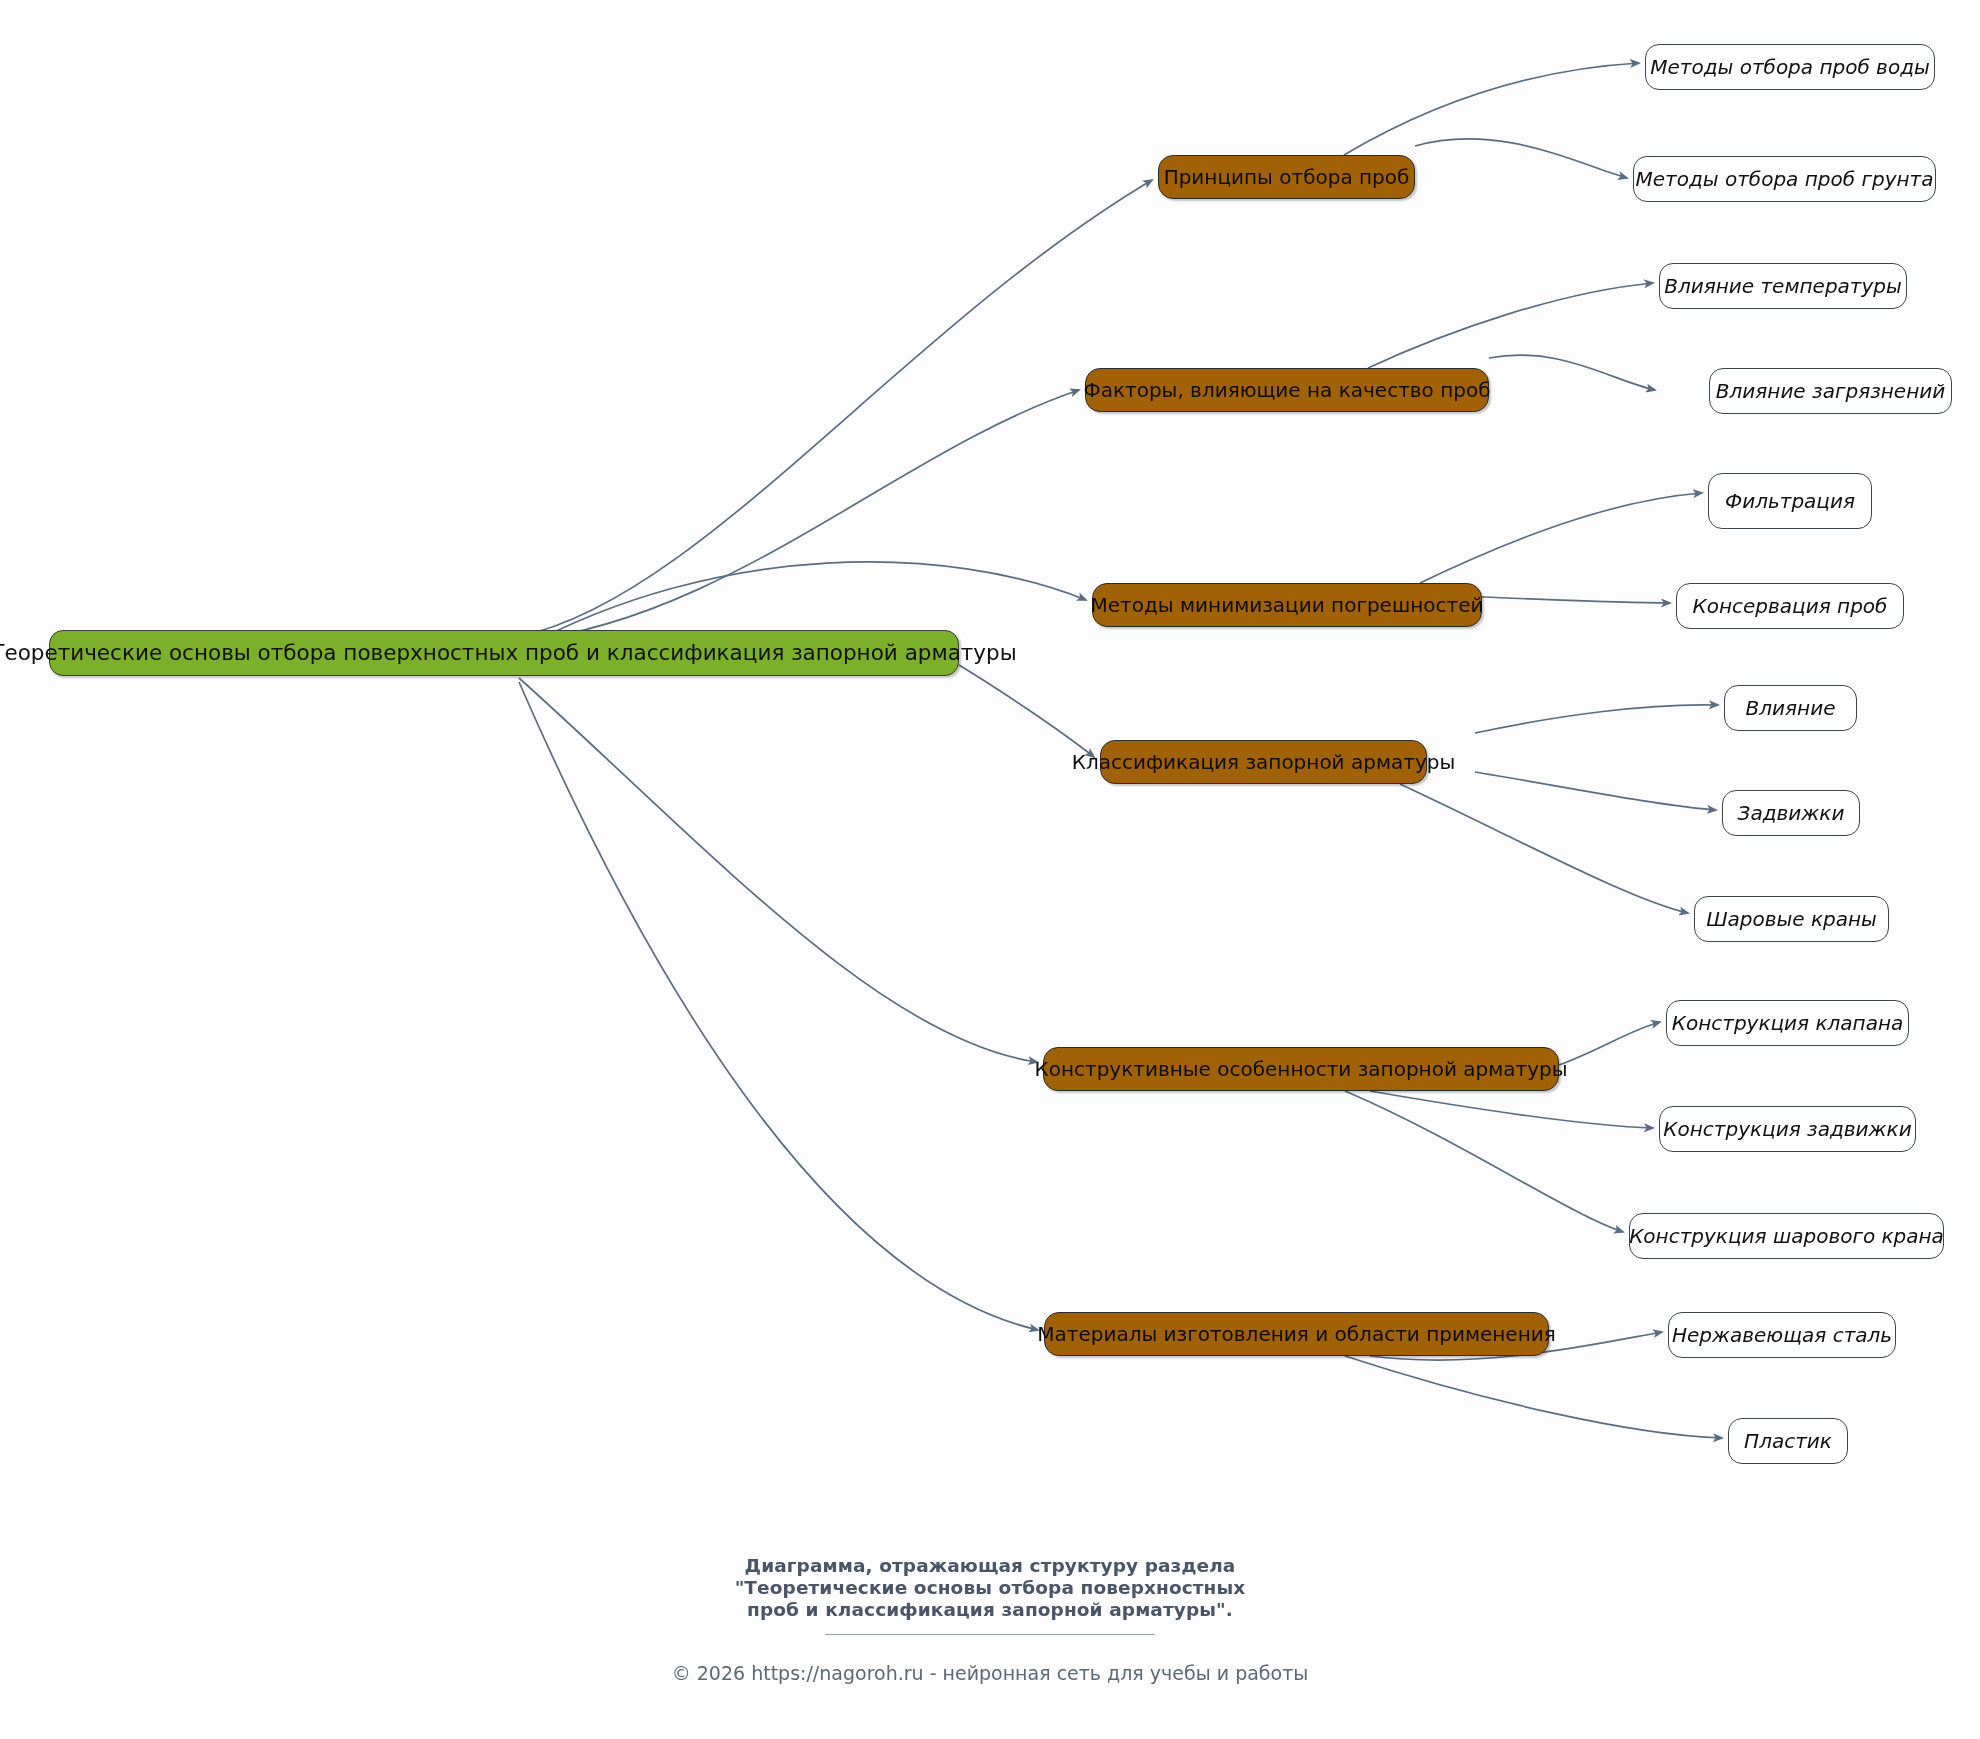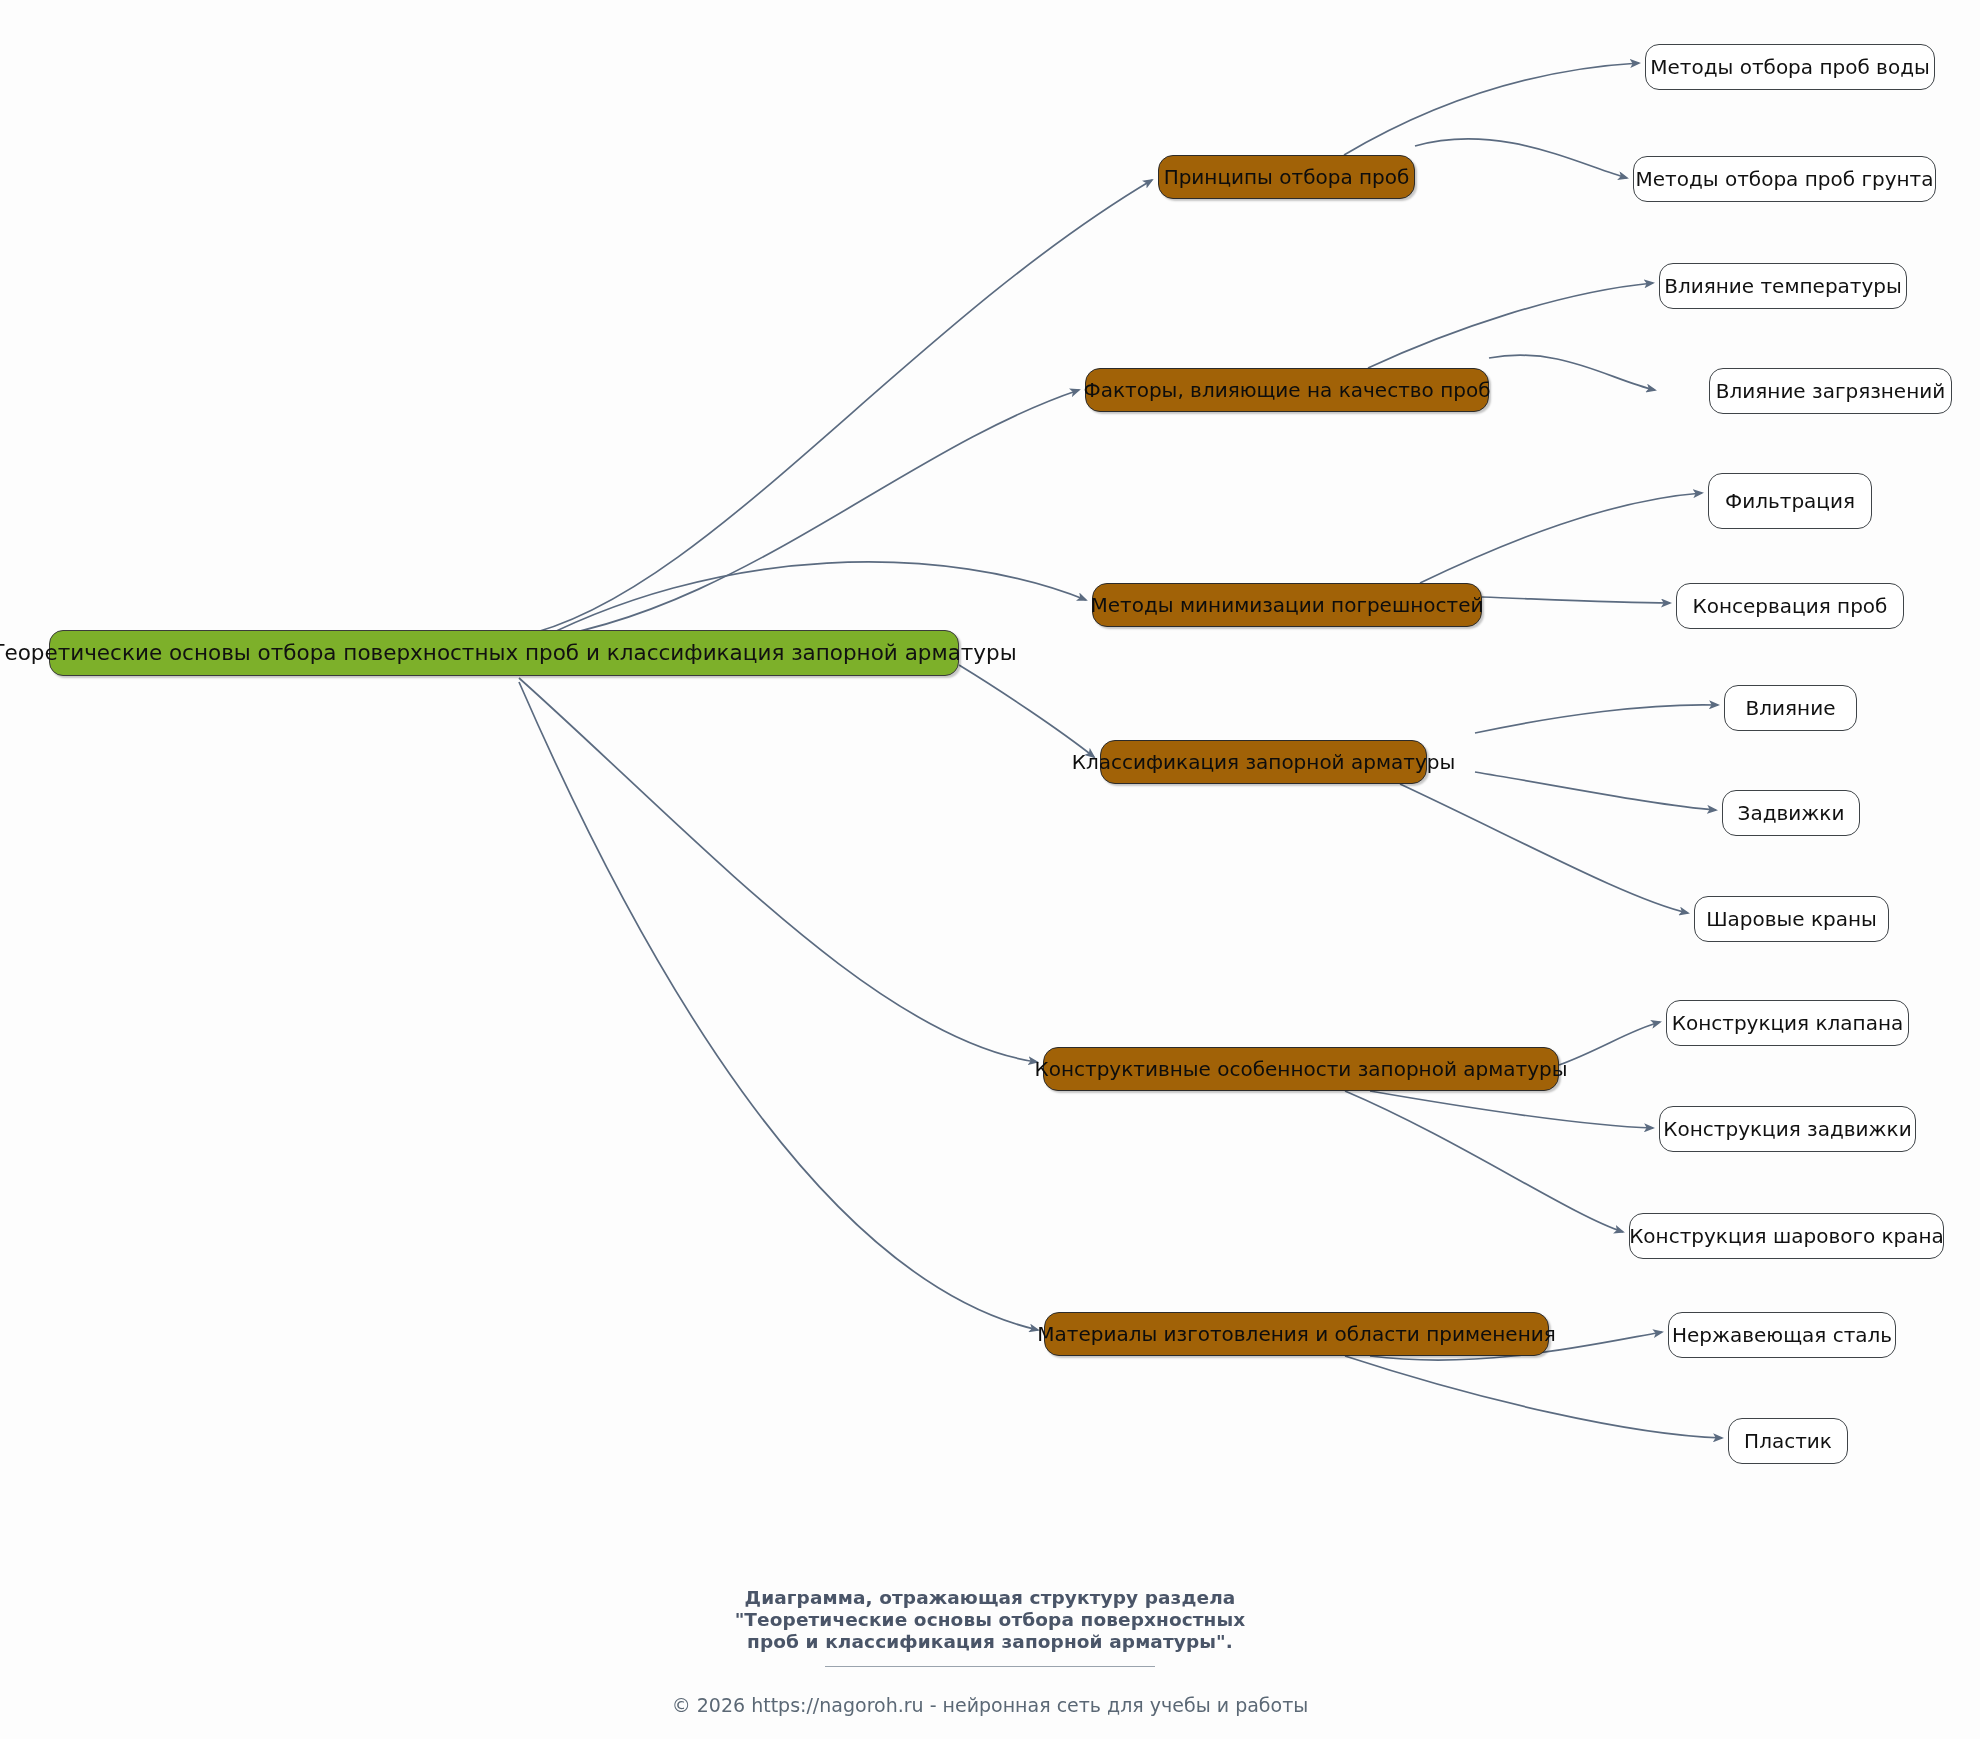--- a/index.html
+++ b/index.html
@@ -49,34 +49,34 @@
     box-shadow:2px 2px 2px rgba(0,0,0,0.22);
     padding:0 16px;
   }
   .node-leaf{
     background:#ffffff;
     border:1.7px solid #3f4448;
     color:#111111;
     font-size:20px;
     border-radius:14px;
     padding:0 14px;
+    font-style:italic;
   }
   .footer{
     position:absolute;
     left:0;
     width:1980px;
     text-align:center;
   }
   .footer-caption{
     color:#4a5568;
     font-size:18.5px;
     font-weight:bold;
     line-height:22px;
     letter-spacing:0.1px;
-    margin-top:32px;
   }
   .footer-rule{
     width:330px;
     height:1px;
     background:#9aa3ad;
     margin:13px auto 0 auto;
   }
   .footer-copy{
     color:#5b6875;
     font-size:19px;

